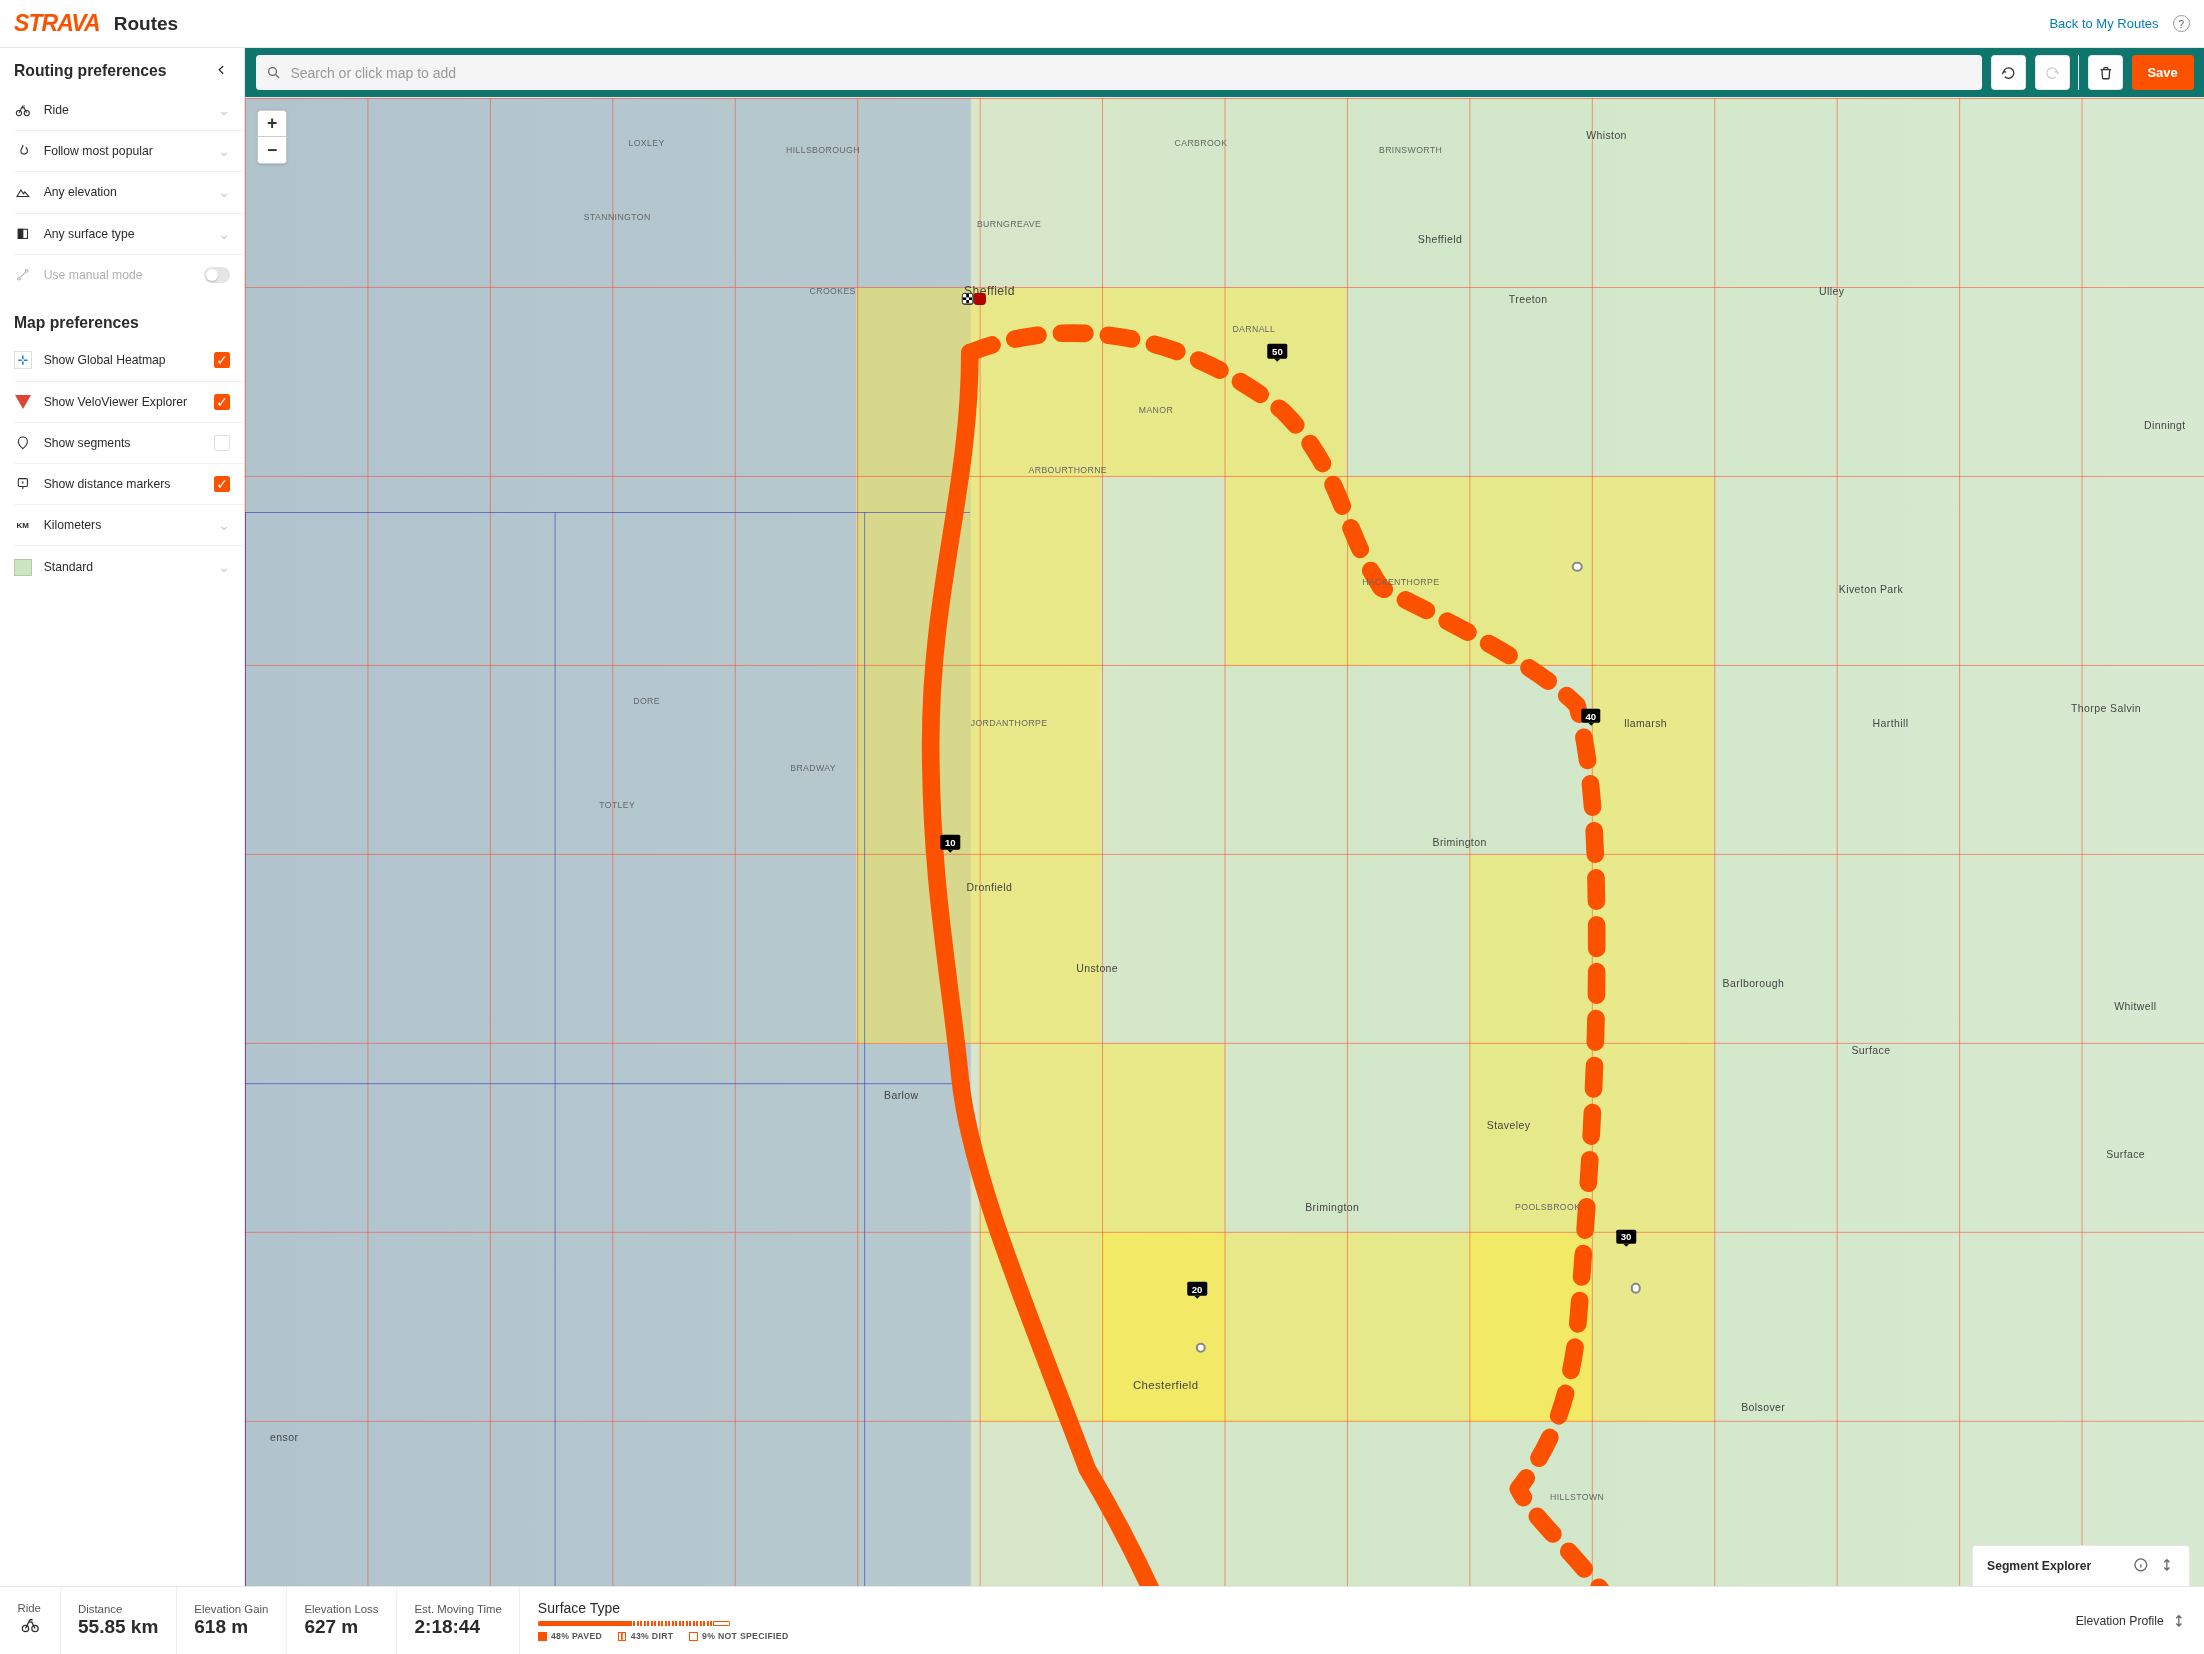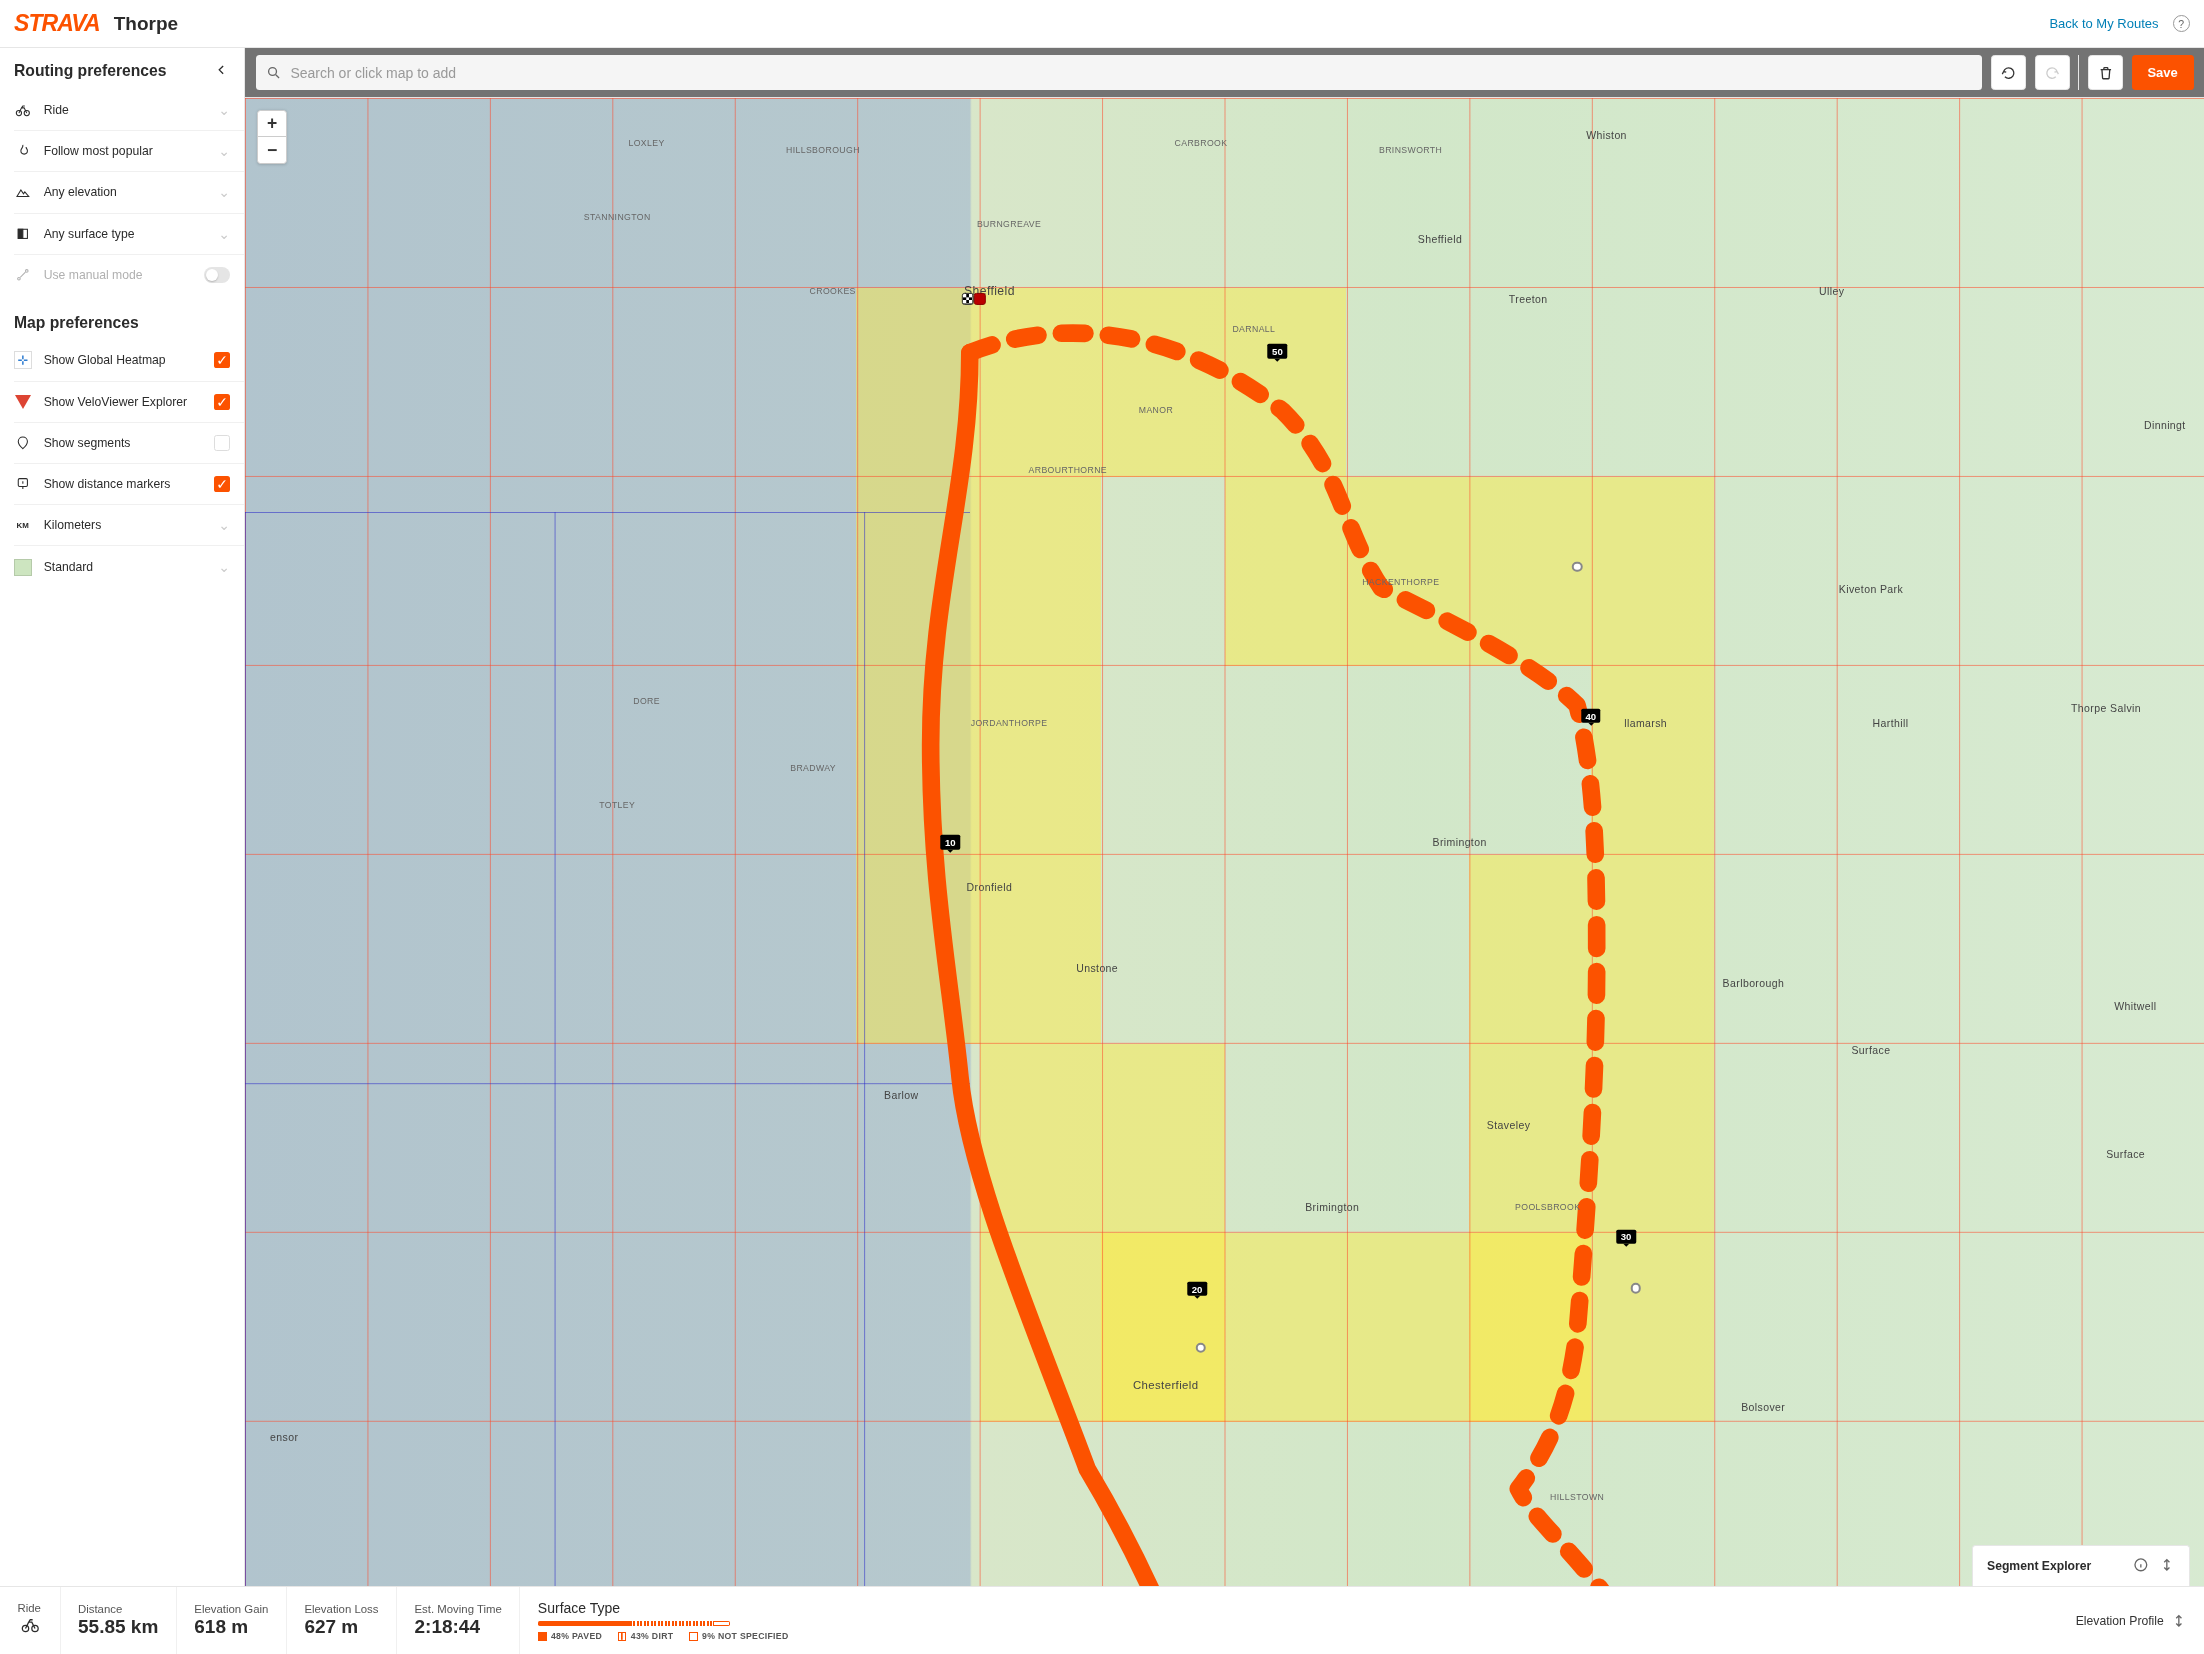--- a/index.html
+++ b/index.html
@@ -29,21 +29,21 @@
   .section-title { font-size:15.7px; font-weight:700; margin:19px 0 7px 0; }
   .chk { width:15.7px; height:15.7px; border-radius:2.6px; display:flex; align-items:center; justify-content:center; flex-shrink:0; }
   .chk.on { background:#fc5200; color:#fff; }
   .chk.off { border:0.9px solid #ddd; }
   .swatch-hm { width:17.5px; height:17.5px; background:#fff; border:0.9px solid #ddd; display:flex; align-items:center; justify-content:center; color:#2f7dd1; font-size:12.2px; font-weight:700; }
   .swatch-vv { width:0; height:0; border-left:8.7px solid transparent; border-right:8.7px solid transparent; border-top:14px solid #d43; }
   .swatch-std { width:17.5px; height:17.5px; background:#cde5c0; border:0.9px solid #b5caa9; }
 
   
   .maparea { flex:1; display:flex; flex-direction:column; position:relative; }
-  .toolbar { display:flex; align-items:center; gap:8.7px; border-bottom:0.9px solid #e6e6e6; padding:7px 10.5px; background:#737373; }
+  .toolbar { display:flex; align-items:center; gap:8.7px; border-bottom:0.9px solid #e6e6e6; padding:7px 10.5px; background:#0f766e; }
   .search-wrap { flex:1; display:flex; align-items:center; gap:8.7px; background:#f5f5f5; border-radius:3.5px; padding:0 10.5px; height:35px; }
   .search-wrap input { flex:1; border:none; background:transparent; font-size:14px; color:#333; outline:none; }
   .search-wrap input::placeholder { color:#999; }
   .toolbtn { width:35px; height:35px; border:0.9px solid #e6e6e6; border-radius:3.5px; display:flex; align-items:center; justify-content:center; background:#fff; color:#333; }
   .toolbtn.disabled { color:#ccc; }
   .savebtn { background:#fc5200; color:#fff; border:none; border-radius:3.5px; padding:0 15.7px; height:35px; font-size:13px; font-weight:600; }
   .tool-sep { width:0.9px; height:35px; background:#e6e6e6; }
 
   .mapcanvas { flex:1; position:relative; overflow:hidden; background:
      linear-gradient(90deg, rgba(95,120,200,.32) 0%, rgba(95,120,200,.28) 37%, rgba(221,200,70,.05) 37.1%, rgba(200,230,190,.4) 60%, rgba(215,235,210,.6) 100%),
@@ -98,21 +98,21 @@
   .sq.unk   { background:#fff; border:0.9px solid #fc5200; }
   .elevprof { display:flex; align-items:center; gap:7px; padding:0 17.5px; font-size:12.2px; color:#333; }
   svg.icon { width:15.7px; height:15.7px; }
 </style>
 </head>
 <body>
 
 <div class="topbar">
   <div class="topbar-left">
     <span class="logo">STRAVA</span>
-    <span class="page-title">Thorpe</span>
+    <span class="page-title">Routes</span>
   </div>
   <div class="topbar-right">
     <a href="#" class="link-back">Back to My Routes</a>
     <span class="help-circle">?</span>
   </div>
 </div>
 
 <div class="main">
 
   <div class="sidebar">

